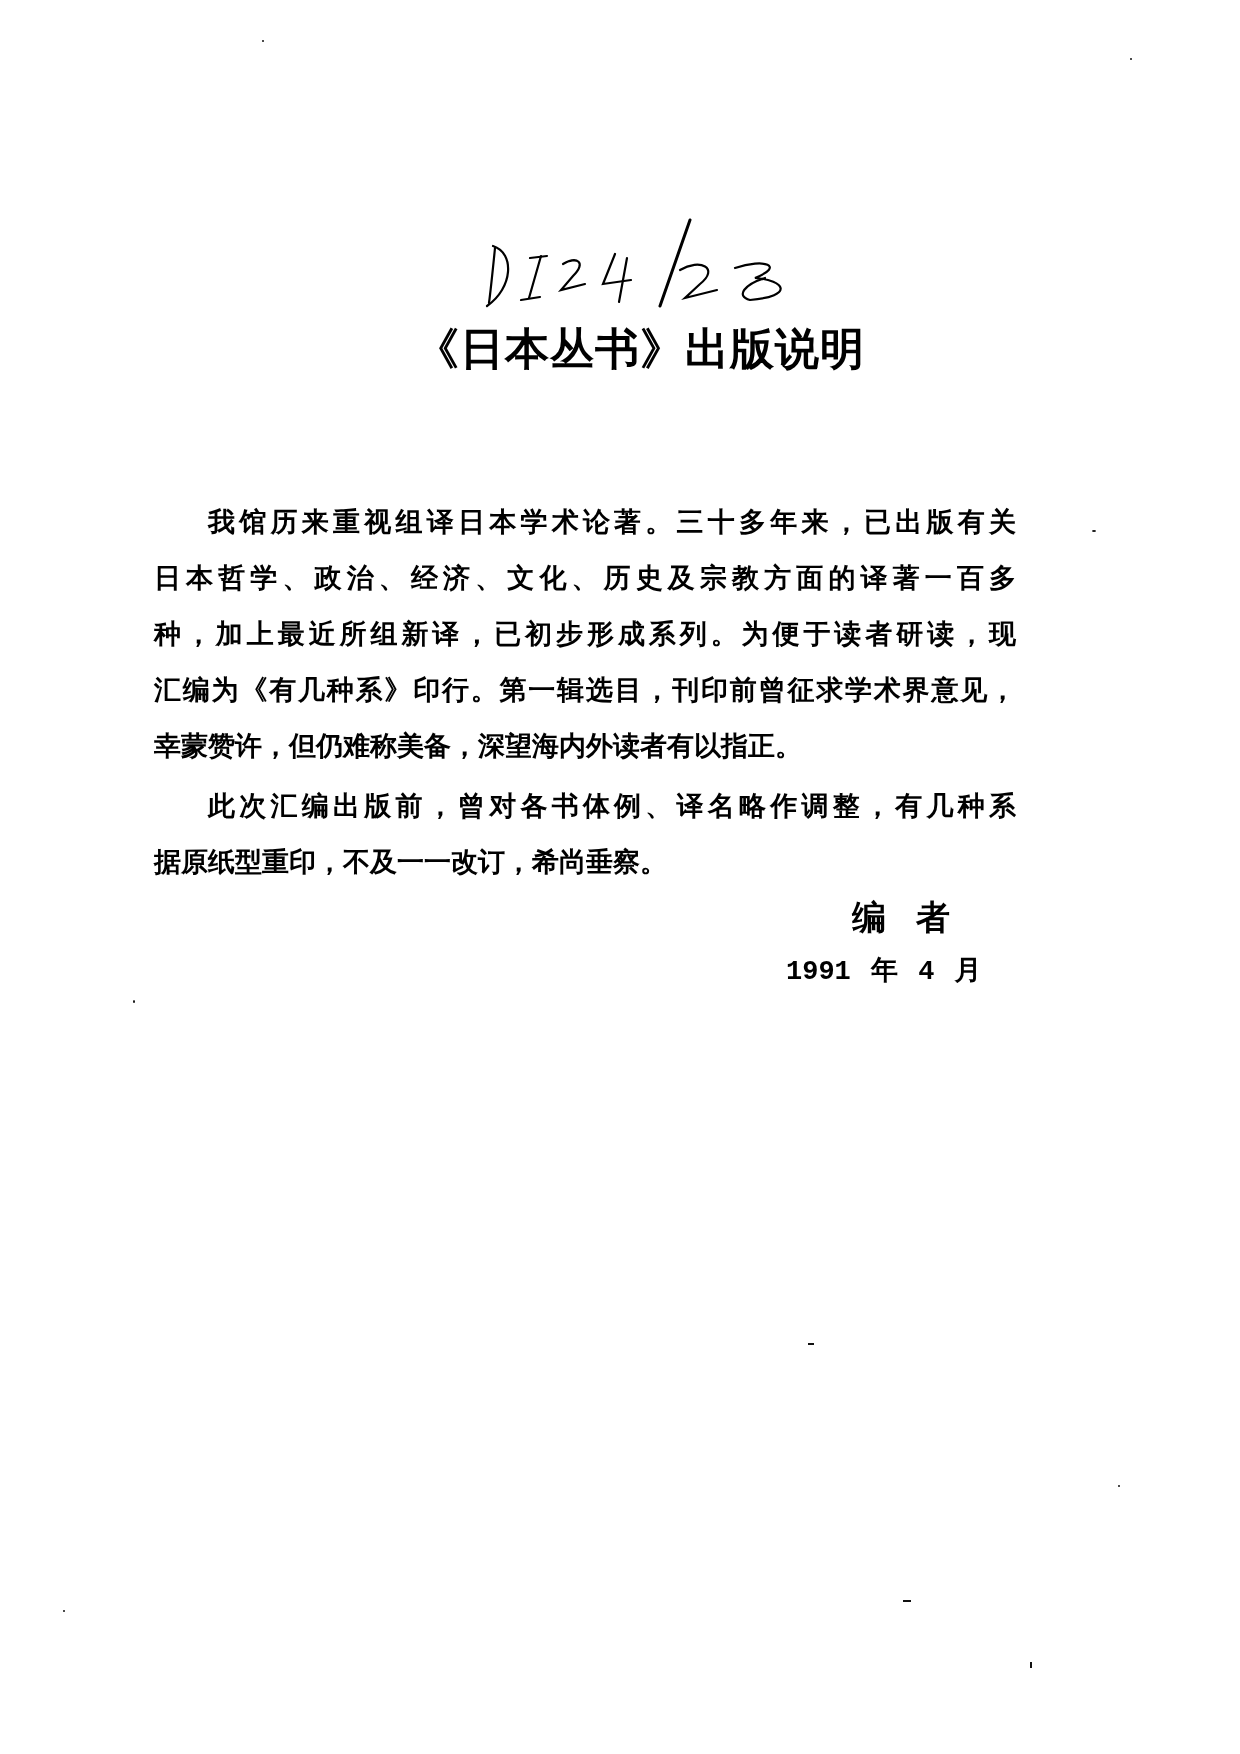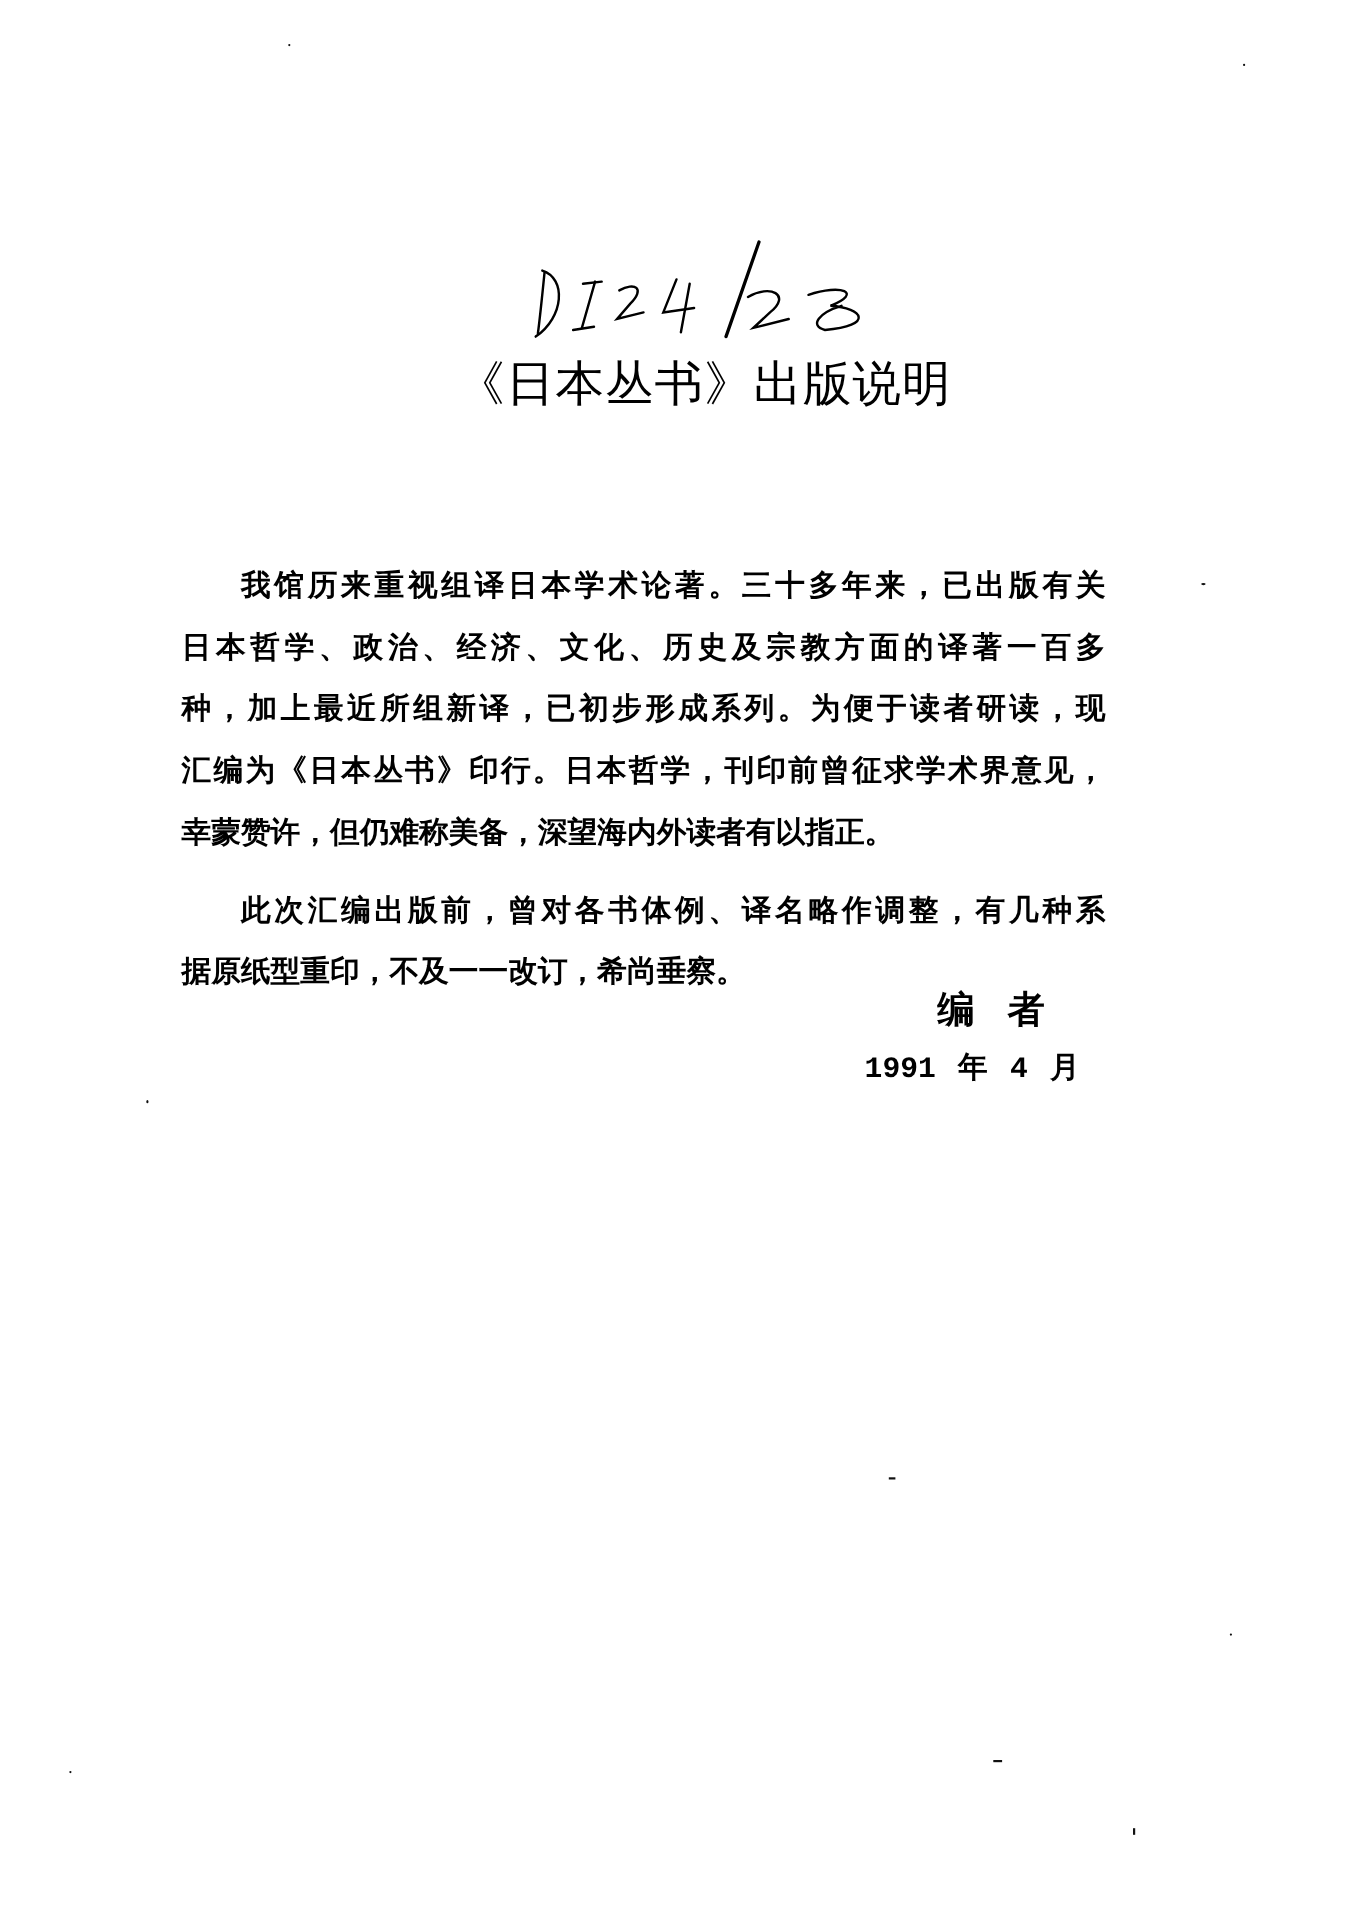--- a/index.html
+++ b/index.html
@@ -6,30 +6,30 @@
     body {
       width: 1240px; height: 1754px; position: relative; overflow: hidden;
       color: #000; font-family: "DejaVu Serif", "Liberation Serif", serif;
     }
     .handwritten {
       position: absolute; left: 485px; top: 218px; width: 320px; height: 90px;
     }
     .handwritten svg { width: 100%; height: 100%; }
     .title {
       position: absolute; left: 0; right: 0; top: 320px;
-      text-align: center; font-size: 44px; font-weight: normal;
+      text-align: center; font-size: 44px; font-weight: bold;
       letter-spacing: 1px; font-family: "DejaVu Sans", "Liberation Sans", sans-serif;
       padding-left: 40px;
     }
     .body {
       position: absolute; left: 150px; top: 490px; width: 870px;
       font-size: 27px; font-weight: bold; line-height: 56px;
       font-family: "DejaVu Sans", "Liberation Sans", sans-serif;
     }
-    .para { margin: 15px; text-align: justify; text-indent: 54px; }
+    .para { margin: 4px; text-align: justify; text-indent: 54px; }
     .line { display: block; text-align: justify; text-align-last: justify; white-space: nowrap; }
     .line.last { text-align-last: left; }
     .para .line:first-child { padding-left: 54px; }
     .para { text-indent: 0; }
     .sign {
       position: absolute; left: 852px; top: 895px; font-size: 34px; font-weight: bold;
       letter-spacing: 30px; font-family: "DejaVu Sans", "Liberation Sans", sans-serif;
     }
     .date {
       position: absolute; left: 786px; top: 952px; font-size: 27px; font-weight: bold;
@@ -59,21 +59,21 @@
   </svg>
 </div>
 
 <div class="title">《日本丛书》出版说明</div>
 
 <div class="body">
   <p class="para">
     <span class="line">我馆历来重视组译日本学术论著。三十多年来，已出版有关</span>
     <span class="line">日本哲学、政治、经济、文化、历史及宗教方面的译著一百多</span>
     <span class="line">种，加上最近所组新译，已初步形成系列。为便于读者研读，现</span>
-    <span class="line">汇编为《日本丛书》印行。日本哲学，刊印前曾征求学术界意见，</span>
+    <span class="line">汇编为《有几种系》印行。第一辑选目，刊印前曾征求学术界意见，</span>
     <span class="line last">幸蒙赞许，但仍难称美备，深望海内外读者有以指正。</span>
   </p>
   <p class="para">
     <span class="line">此次汇编出版前，曾对各书体例、译名略作调整，有几种系</span>
     <span class="line last">据原纸型重印，不及一一改订，希尚垂察。</span>
   </p>
 </div>
 
 <div class="sign">编者</div>
 <div class="date">1991 年 4 月</div>

